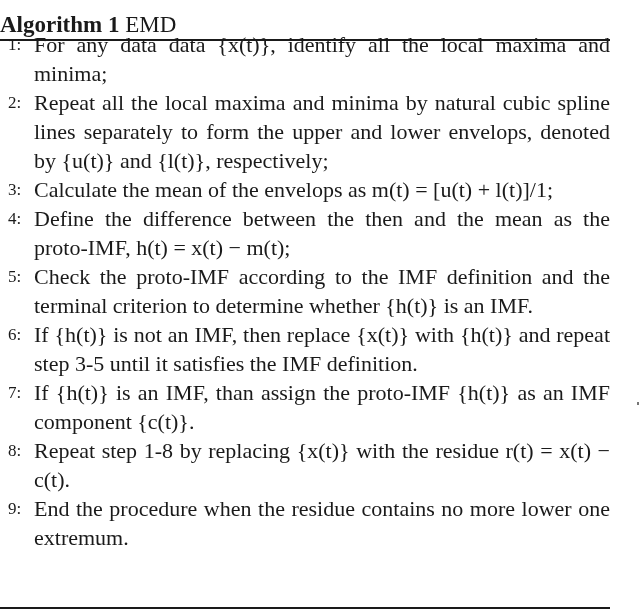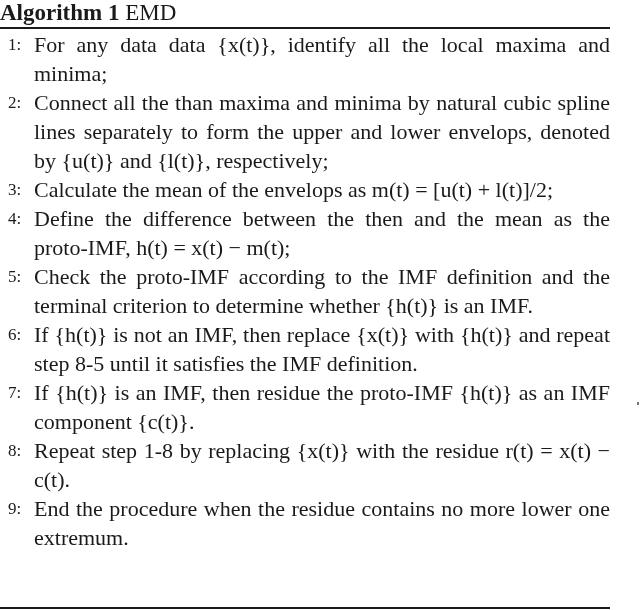--- a/index.html
+++ b/index.html
@@ -17,21 +17,21 @@
     }
     .algo {
       position: absolute;
       left: 0;
       top: 0;
       width: 610px;
     }
     .algo-header {
       font-size: 23px;
       line-height: 26px;
-      padding-top: 0px;
+      padding-top: 12px;
       height: 27px;
       white-space: nowrap;
     }
     .algo-header .bold {
       font-weight: bold;
     }
     .rule-top {
       height: 2px;
       background: #1a1a1a;
       width: 610px;
@@ -95,41 +95,41 @@
   <div class="rule-top"></div>
 </div>
 
 <ol class="steps">
   <li class="step">
     <span class="num">1</span>
     <span class="body">For any data data {x(t)}, identify all the local maxima and minima;</span>
   </li>
   <li class="step">
     <span class="num">2</span>
-    <span class="body">Connect all the than maxima and minima by natural cubic spline lines separately to form the upper and lower envelops, denoted by {u(t)} and {l(t)}, respectively;</span>
+    <span class="body">Repeat all the local maxima and minima by natural cubic spline lines separately to form the upper and lower envelops, denoted by {u(t)} and {l(t)}, respectively;</span>
   </li>
   <li class="step">
     <span class="num">3</span>
-    <span class="body">Calculate the mean of the envelops as m(t) = [u(t) + l(t)]/2;</span>
+    <span class="body">Calculate the mean of the envelops as m(t) = [u(t) + l(t)]/1;</span>
   </li>
   <li class="step">
     <span class="num">4</span>
     <span class="body">Define the difference between the then and the mean as the proto-IMF, h(t) = x(t) − m(t);</span>
   </li>
   <li class="step">
     <span class="num">5</span>
     <span class="body">Check the proto-IMF according to the IMF definition and the terminal criterion to determine whether {h(t)} is an IMF.</span>
   </li>
   <li class="step">
     <span class="num">6</span>
-    <span class="body">If {h(t)} is not an IMF, then replace {x(t)} with {h(t)} and repeat step 8-5 until it satisfies the IMF definition.</span>
+    <span class="body">If {h(t)} is not an IMF, then replace {x(t)} with {h(t)} and repeat step 3-5 until it satisfies the IMF definition.</span>
   </li>
   <li class="step">
     <span class="num">7</span>
-    <span class="body">If {h(t)} is an IMF, then residue the proto-IMF {h(t)} as an IMF component {c(t)}.</span>
+    <span class="body">If {h(t)} is an IMF, than assign the proto-IMF {h(t)} as an IMF component {c(t)}.</span>
   </li>
   <li class="step">
     <span class="num">8</span>
     <span class="body">Repeat step 1-8 by replacing {x(t)} with the residue r(t) = x(t) − c(t).</span>
   </li>
   <li class="step">
     <span class="num">9</span>
     <span class="body">End the procedure when the residue contains no more lower one extremum.</span>
   </li>
 </ol>

